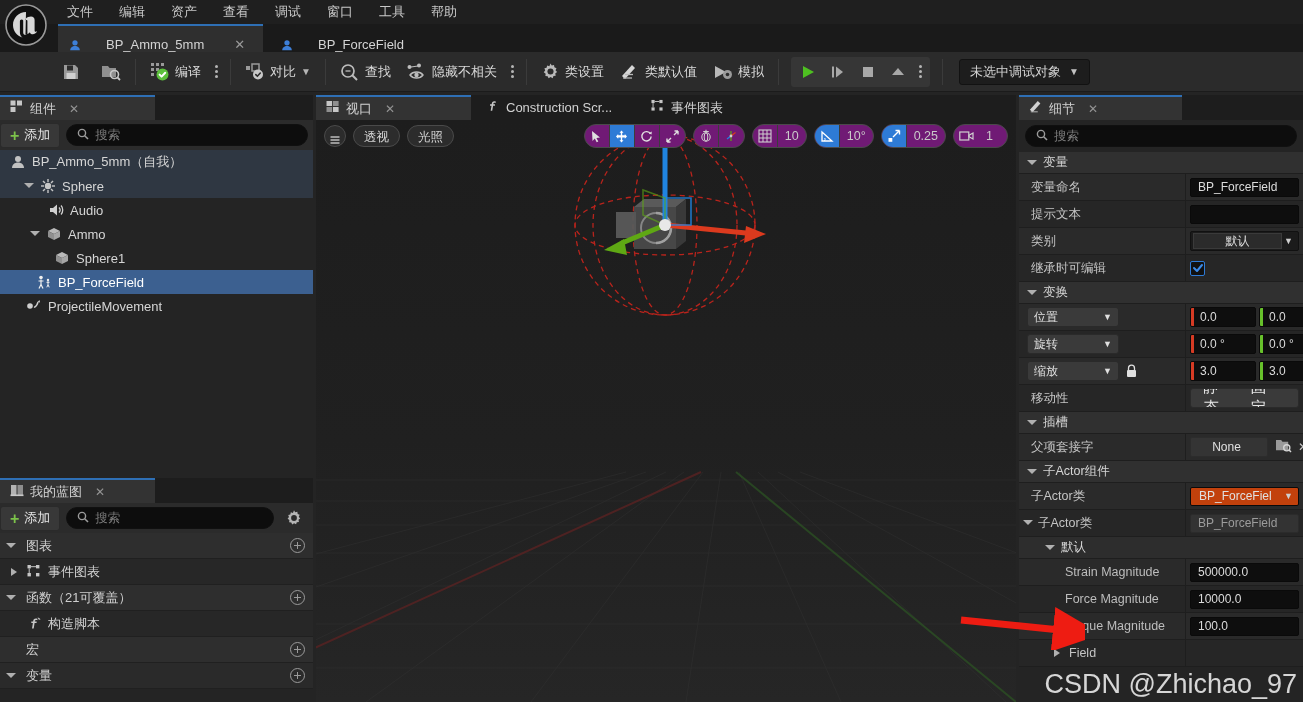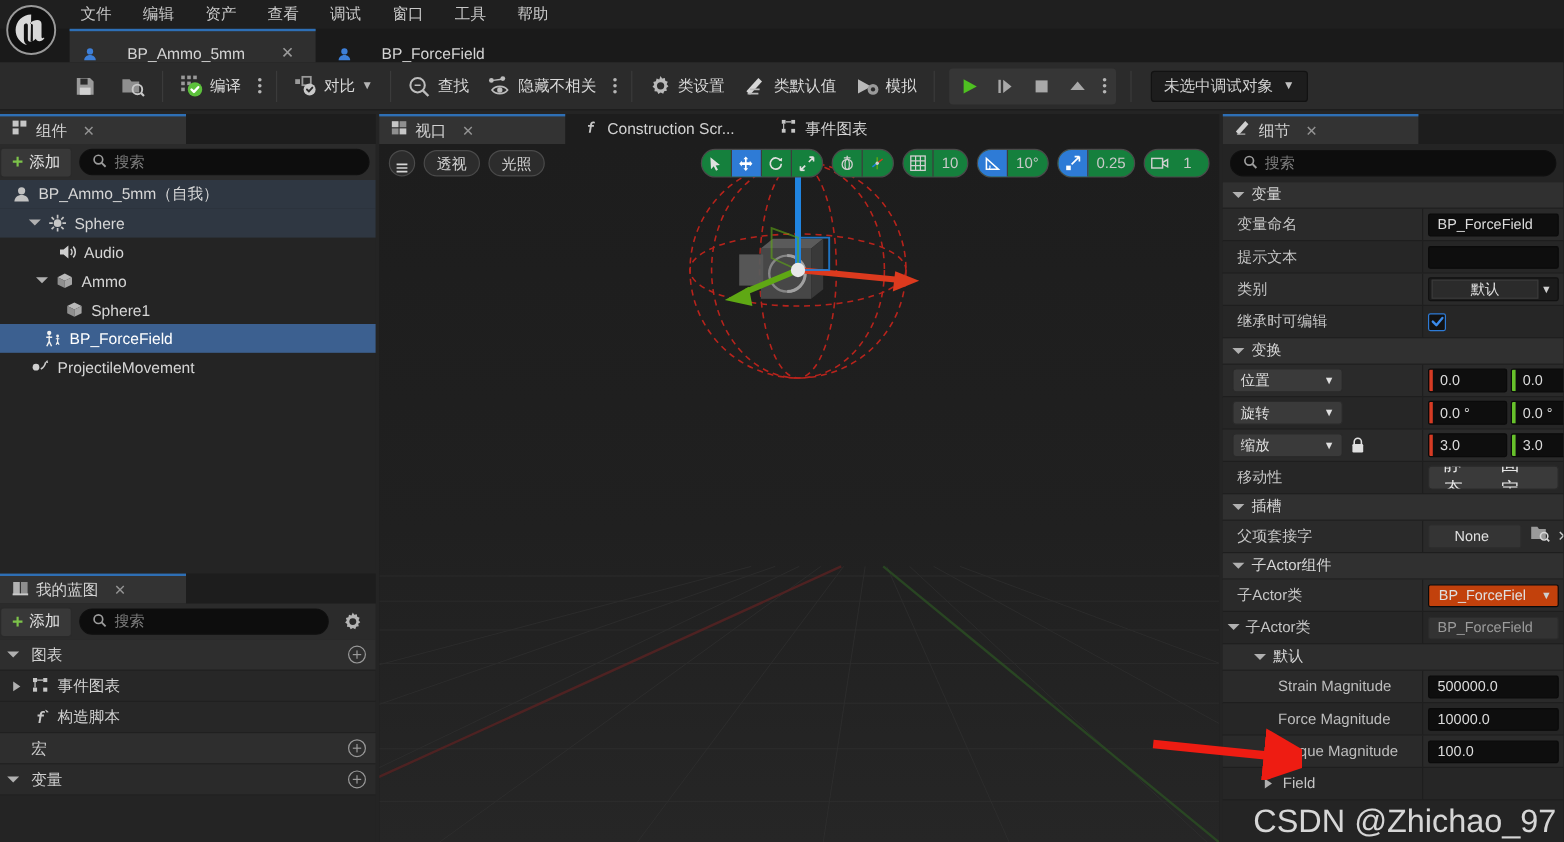--- a/index.html
+++ b/index.html
@@ -146,21 +146,21 @@
     display:flex; align-items:center; padding:0 8px;
   }
   .pill {
     display:flex; align-items:flex-end; justify-content:center; height:22px; padding:0 10px;
     border:1px solid #4a4a4a; border-radius:11px; background:#2c2c2c;
     font-size:12.5px; color:#d6d6d6; margin-right:7px;
   }
   .pill.round { width:22px; padding:0; }
   .grp {
     display:flex; align-items:center; height:24px; border:1px solid #4a4a4a;
-    border-radius:12px; background:#15803d; overflow:hidden; margin-left:7px;
+    border-radius:12px; background:#701a75; overflow:hidden; margin-left:7px;
   }
   .grp .gi {
     width:25px; height:24px; display:flex; align-items:center; justify-content:center;
     border-right:1px solid #3d3d3d;
   }
   .grp .gi:last-child { border-right:none; }
   .grp .gi.on { background:#2e7bd6; }
   .grp .gv {
     min-width:28px; height:24px; display:flex; align-items:center; justify-content:center;
     padding:0 7px; font-size:12.5px; color:#c9c9c9;
@@ -612,20 +612,25 @@
               <rect x="0.5" y="1" width="3.4" height="3.4" fill="#c6c6c6"></rect>
               <rect x="0.5" y="9" width="3.4" height="3.4" fill="#c6c6c6"></rect>
               <rect x="9" y="1" width="3.4" height="3.4" fill="#c6c6c6"></rect>
               <rect x="9" y="9" width="3.4" height="3.4" fill="#c6c6c6"></rect>
               <line x1="4" y1="2.7" x2="9" y2="2.7" stroke="#c6c6c6" stroke-width="1"></line>
               <line x1="2.2" y1="4.4" x2="2.2" y2="9" stroke="#c6c6c6" stroke-width="1"></line>
             </svg>
           </span>
           <span>事件图表</span>
         </div>
+        <div class="mb-sect">
+          <span class="caret"></span>
+          <span>函数（21可覆盖）</span>
+          <span class="plus-circle"></span>
+        </div>
         <div class="mb-item">
           <span style="width:10px"></span>
           <span class="ticon">
             <svg width="15" height="15" viewBox="0 0 15 15">
               <path d="M9 2.5c-2 0-2.7 1.3-2.9 3H4.3v1.6h1.6L5 12.5h1.7l.9-5.4h2V5.5h-1.8c.2-1 .5-1.5 1.4-1.5.5 0 .9.1 1.2.3V2.8C10 2.6 9.5 2.5 9 2.5z" fill="#c6c6c6"></path>
               <path d="M10.5 1.5c1.5.3 2.5 1 3 2l-1.6.2z" fill="#c6c6c6"></path>
             </svg>
           </span>
           <span>构造脚本</span>
         </div>

